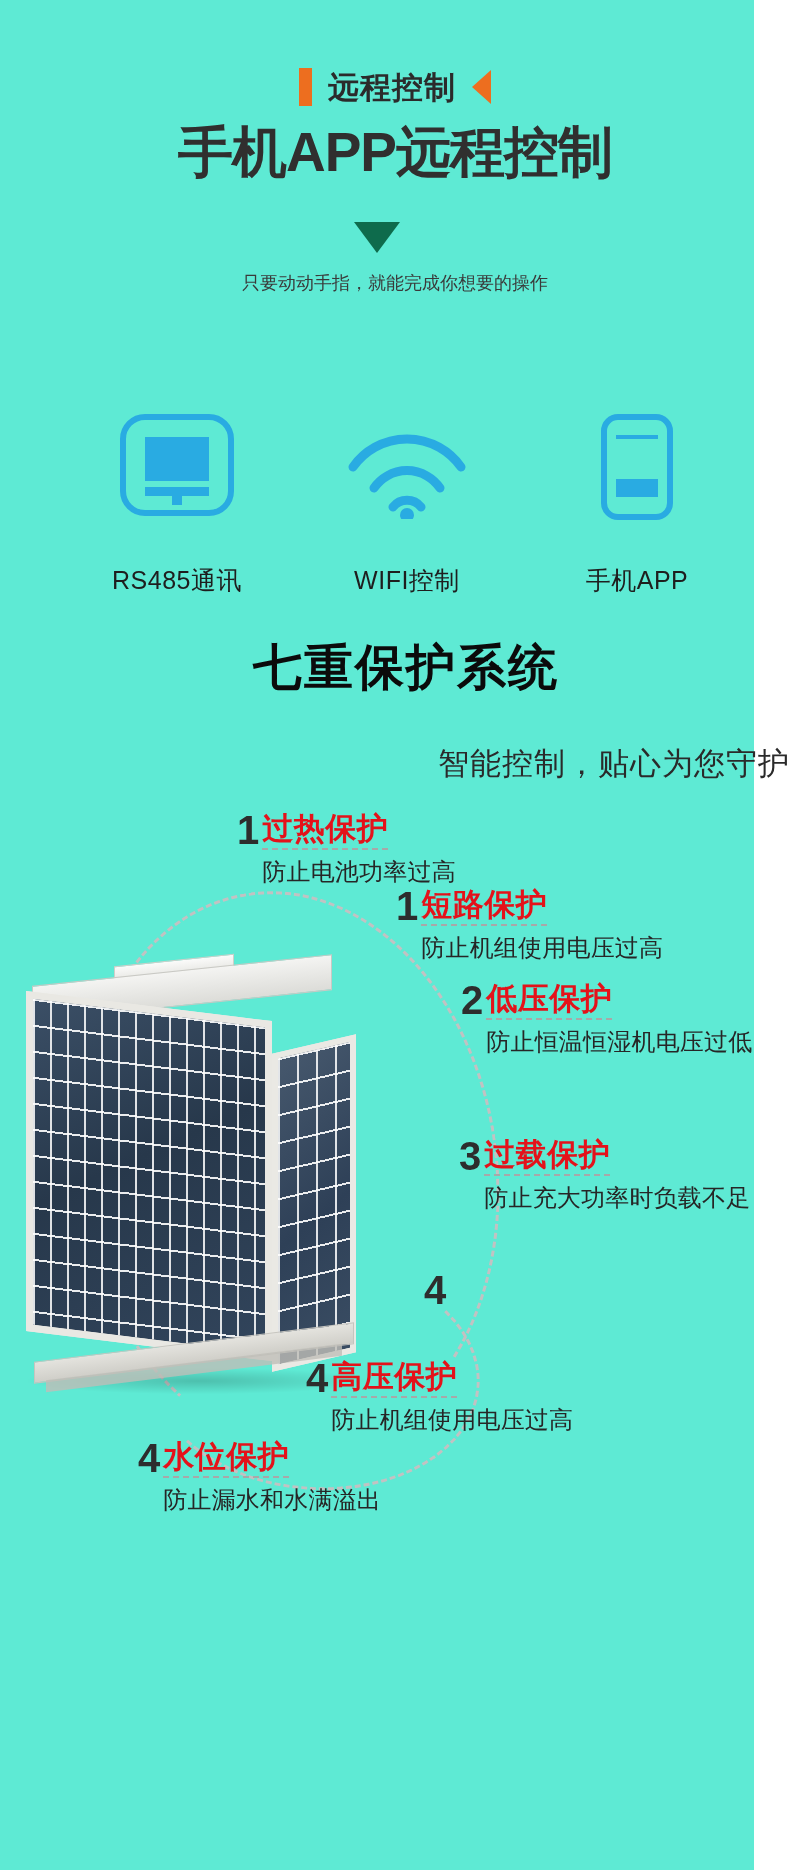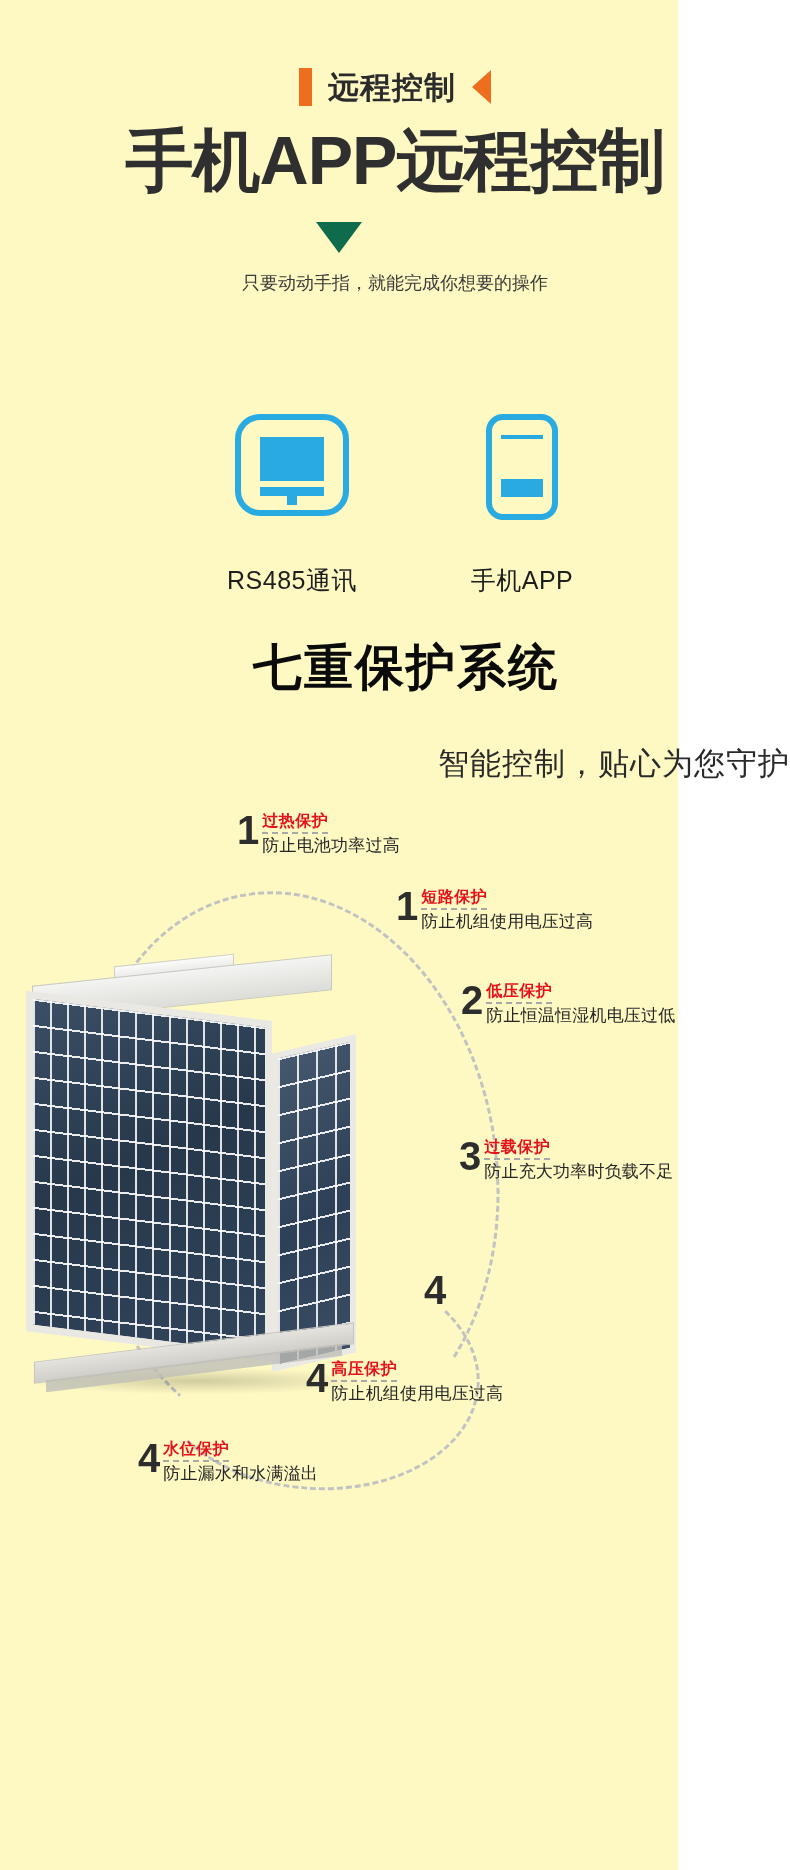--- a/index.html
+++ b/index.html
@@ -2,42 +2,42 @@
 <html><head>
 <meta charset="utf-8">
 <style>
   * { box-sizing: border-box; margin: 0; padding: 0; }
   html, body {
     width: 790px; height: 1870px;
     background: #ffffff;
     font-family: "Liberation Sans", "DejaVu Sans", sans-serif;
     overflow: hidden;
   }
-  .page { position: relative; width: 678px; height: 1870px; background: #fef9c3; }
+  .page { position: relative; width: 754px; height: 1870px; background: #5eead4; }
 
   
   .eyebrow {
     position: absolute; left: 0; top: 68px; width: 790px;
     display: flex; align-items: center; justify-content: center; gap: 16px;
   }
   .eyebrow-bar { width: 13px; height: 38px; background: #ED6E1F; }
   .eyebrow-text {
     font-size: 31px; font-weight: bold; color: #2B2B2B;
     letter-spacing: 1px; line-height: 1;
   }
   .eyebrow-tri {
     width: 0; height: 0;
     border-top: 17px solid transparent;
     border-bottom: 17px solid transparent;
     border-right: 19px solid #ED6E1F;
   }
   .hero-title {
     position: absolute; left: 0; top: 120px; width: 790px;
     text-align: center;
-    font-size: 68px; font-weight: bold; color: #302F2F;
+    font-size: 55px; font-weight: bold; color: #302F2F;
     letter-spacing: -1px; line-height: 1.18;
   }
   .green-tri {
     position: absolute; left: 50%; top: 222px; transform: translateX(-50%);
     width: 0; height: 0;
     border-left: 23px solid transparent;
     border-right: 23px solid transparent;
     border-top: 31px solid #0E6B4C;
   }
   .hero-sub {
@@ -146,27 +146,27 @@
   }
 
   
   .callout { position: absolute; display: flex; align-items: flex-start; }
   .callout .num {
     font-size: 40px; font-weight: bold; color: #2D2D2D;
     line-height: 0.92; margin-right: 3px; font-family: "Liberation Sans", sans-serif;
   }
   .callout .body { display: flex; flex-direction: column; }
   .callout .ttl {
-    font-size: 16px; font-weight: bold; color: #E4121A;
+    font-size: 31px; font-weight: bold; color: #E4121A;
     letter-spacing: 0.5px; line-height: 1.08;
     border-bottom: 2px dashed #A8A8A8;
     padding-bottom: 3px; align-self: flex-start;
   }
   .callout .desc {
-    font-size: 17px; color: #262626;
+    margin-top: 6px; font-size: 24px; color: #262626;
     letter-spacing: 0.2px; white-space: nowrap;
   }
 </style>
 </head>
 <body>
 
 <div class="page">
 
   <div class="eyebrow">
     <span class="eyebrow-bar"></span>
@@ -187,20 +187,33 @@
         <svg width="118" height="112" viewBox="0 0 118 112" aria-hidden="true">
           <rect x="5" y="4" width="108" height="96" rx="22" ry="22" fill="none" stroke="#29ABE2" stroke-width="6"></rect>
           <rect x="27" y="24" width="64" height="44" fill="#29ABE2"></rect>
           <rect x="27" y="74" width="64" height="9" fill="#29ABE2"></rect>
           <rect x="54" y="83" width="10" height="9" fill="#29ABE2"></rect>
         </svg>
       </div>
       <div class="icon-label">RS485通讯</div>
     </div>
 
+    <div class="icon-cell">
+      <div class="icon-holder">
+        <svg width="128" height="100" viewBox="0 0 128 100" aria-hidden="true">
+          <g fill="none" stroke="#29ABE2" stroke-width="9" stroke-linecap="round">
+            <path d="M10 48 A 66 66 0 0 1 118 48"></path>
+            <path d="M31 69 A 40 40 0 0 1 97 69"></path>
+            <path d="M50 88 A 18 18 0 0 1 78 88"></path>
+          </g>
+          <circle cx="64" cy="96" r="7" fill="#29ABE2"></circle>
+        </svg>
+      </div>
+      <div class="icon-label">WIFI控制</div>
+    </div>
 
     <div class="icon-cell">
       <div class="icon-holder">
         <svg width="76" height="112" viewBox="0 0 76 112" aria-hidden="true">
           <rect x="5" y="4" width="66" height="100" rx="14" ry="14" fill="none" stroke="#29ABE2" stroke-width="6"></rect>
           <rect x="17" y="22" width="42" height="4" fill="#29ABE2"></rect>
           <rect x="17" y="66" width="42" height="18" fill="#29ABE2"></rect>
         </svg>
       </div>
       <div class="icon-label">手机APP</div>

